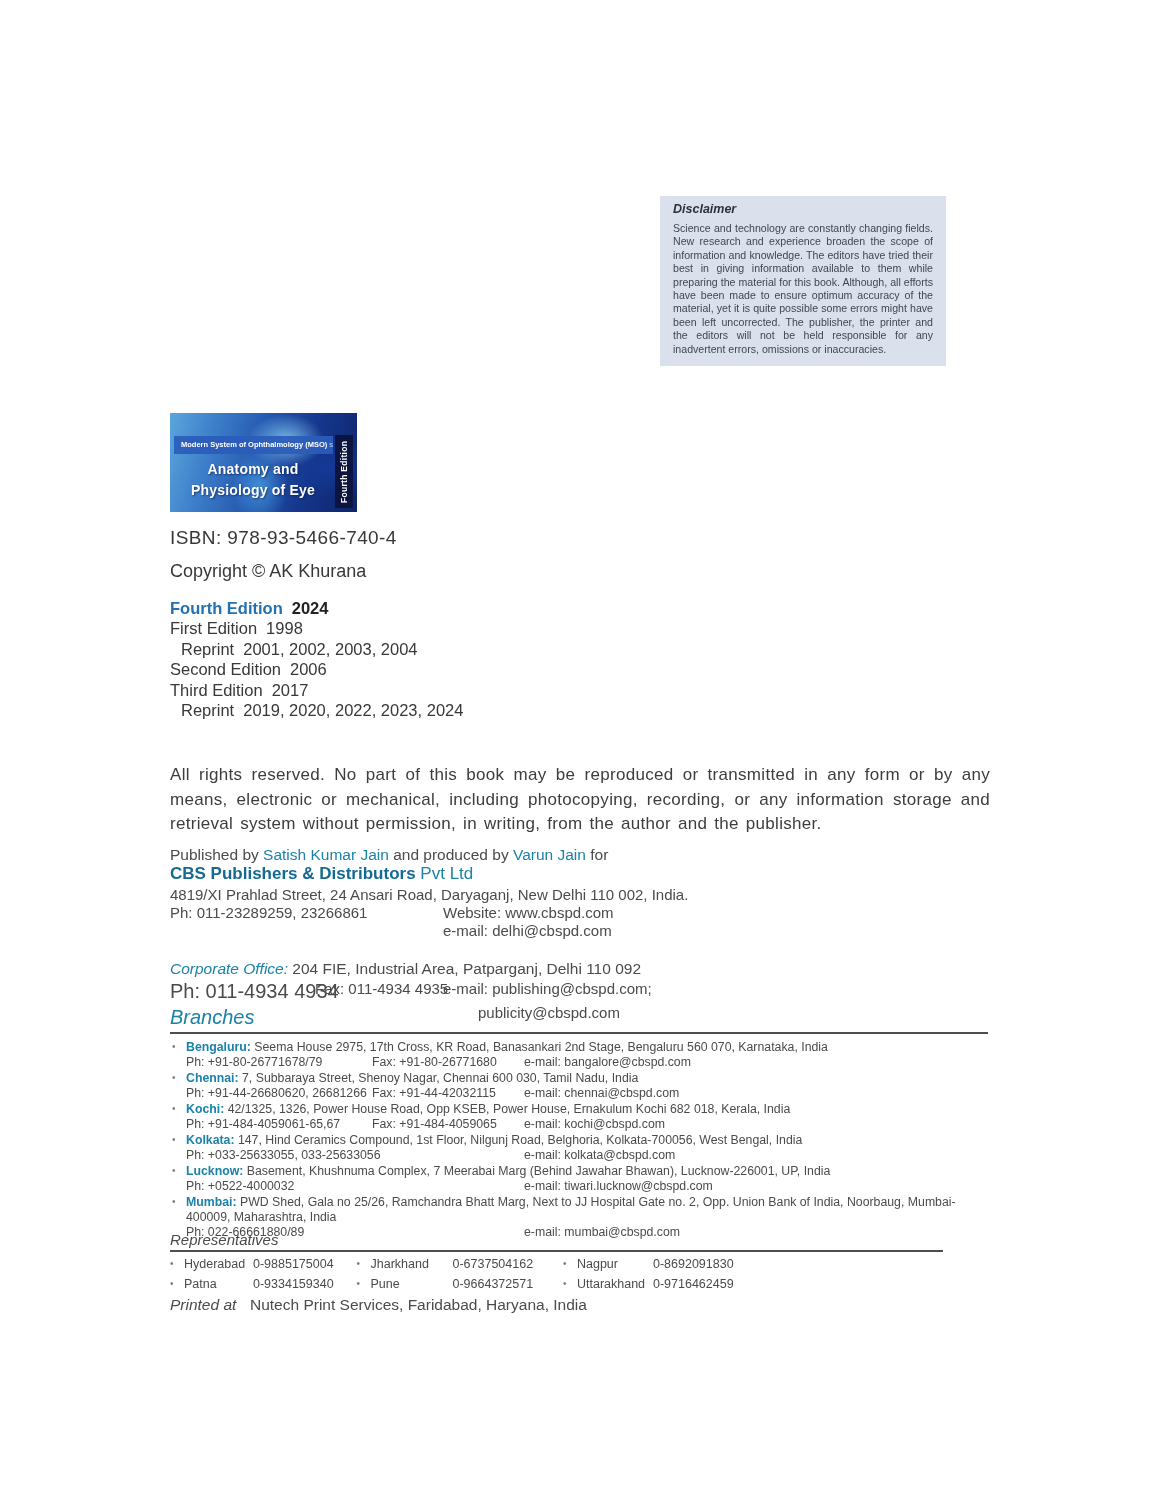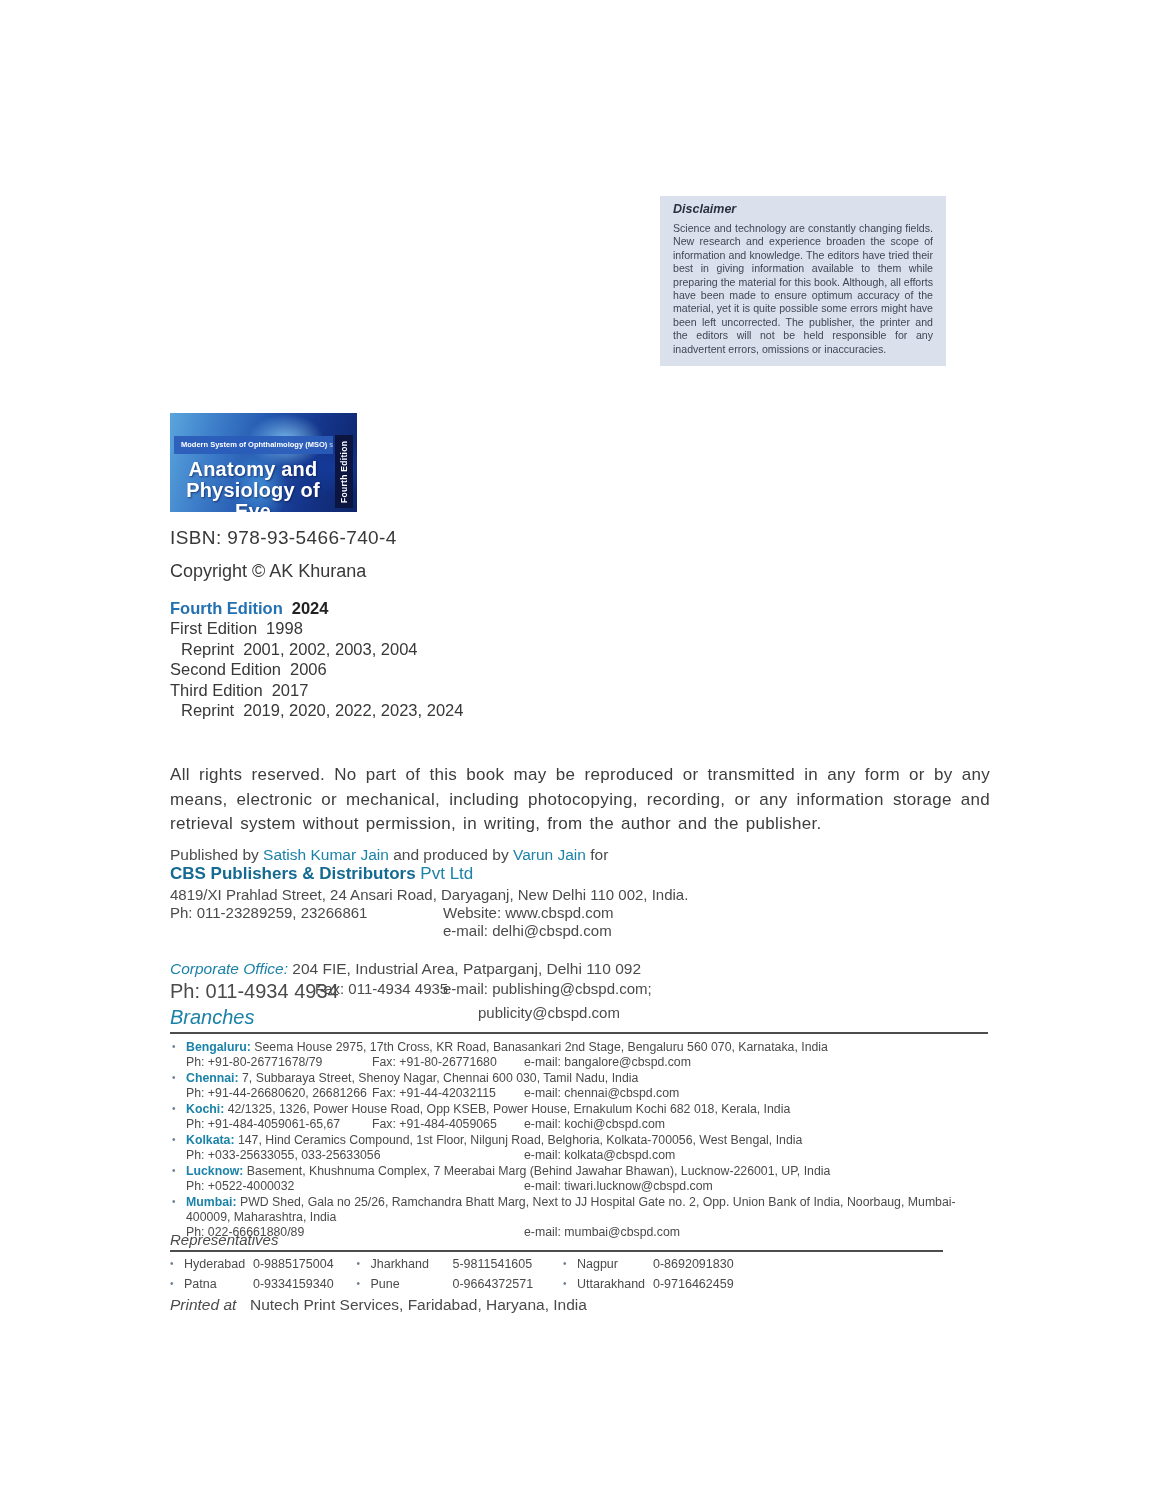--- a/index.html
+++ b/index.html
@@ -18,21 +18,21 @@
   .cover::before { content:""; position:absolute; inset:0;
            background:
              radial-gradient(ellipse 55px 38px at 62% 28%, rgba(150,220,255,.75), rgba(150,220,255,0) 70%),
              radial-gradient(ellipse 40px 55px at 48% 75%, rgba(90,190,250,.55), rgba(90,190,250,0) 70%),
              radial-gradient(ellipse 60px 40px at 88% 55%, rgba(20,60,160,.8), rgba(20,60,160,0) 75%); }
   .cover-band { position:absolute; left:4px; top:23px; right:24px; height:18px; background:rgba(42,92,186,.92);
                 color:#fff; font-size:7.5px; font-weight:bold; line-height:18px; padding-left:7px;
                 white-space:nowrap; overflow:hidden; }
   .cover-band .small { font-size:5.5px; font-weight:normal; opacity:.85; }
   .cover-title { position:absolute; left:0; width:166px; top:46px; text-align:center; color:#fff; font-weight:bold;
-                 font-size:20px; line-height:21px; letter-spacing:.2px; text-shadow:1px 1px 2px rgba(8,25,75,.65); }
+                 font-size:14px; line-height:21px; letter-spacing:.2px; text-shadow:1px 1px 2px rgba(8,25,75,.65); }
   .cover-strip { position:absolute; right:4px; top:22px; bottom:4px; width:18px; background:var(--cover_navy); }
   .cover-strip span { writing-mode:vertical-rl; transform:rotate(180deg); display:flex; align-items:center; justify-content:center;
                  width:100%; height:100%; color:#fff; font-size:8.5px; font-weight:bold; letter-spacing:.3px; }
 
   
   .isbn { position:absolute; left:170px; top:527px; font-size:19px; letter-spacing:.4px; color:#383838; }
   .copyright { position:absolute; left:170px; top:561px; font-size:18px; color:#383838; }
 
   
   .editions { position:absolute; left:170px; top:598px; font-size:16.5px; line-height:20.4px; color:#383838; }
@@ -195,21 +195,21 @@
       <div class="b-detail"><span class="b-ph">Ph: 022-66661880/89</span><span>e-mail: mumbai@cbspd.com</span></div>
     </div>
   </div>
 
   <div class="reps-title">Representatives</div>
   <div class="reps-rule"></div>
 
   <div class="reps">
     <div class="r-row">
       <span class="r-cell r1"><span class="r-b">•</span><span class="r-name">Hyderabad</span><span>0-9885175004</span></span>
-      <span class="r-cell r2"><span class="r-b">•</span><span class="r-name">Jharkhand</span><span>5-9811541605</span></span>
+      <span class="r-cell r2"><span class="r-b">•</span><span class="r-name">Jharkhand</span><span>0-6737504162</span></span>
       <span class="r-cell r3"><span class="r-b">•</span><span class="r-name">Nagpur</span><span>0-8692091830</span></span>
     </div>
     <div class="r-row">
       <span class="r-cell r1"><span class="r-b">•</span><span class="r-name">Patna</span><span>0-9334159340</span></span>
       <span class="r-cell r2"><span class="r-b">•</span><span class="r-name">Pune</span><span>0-9664372571</span></span>
       <span class="r-cell r3"><span class="r-b">•</span><span class="r-name">Uttarakhand</span><span>0-9716462459</span></span>
     </div>
   </div>
 
   <div class="printed">

